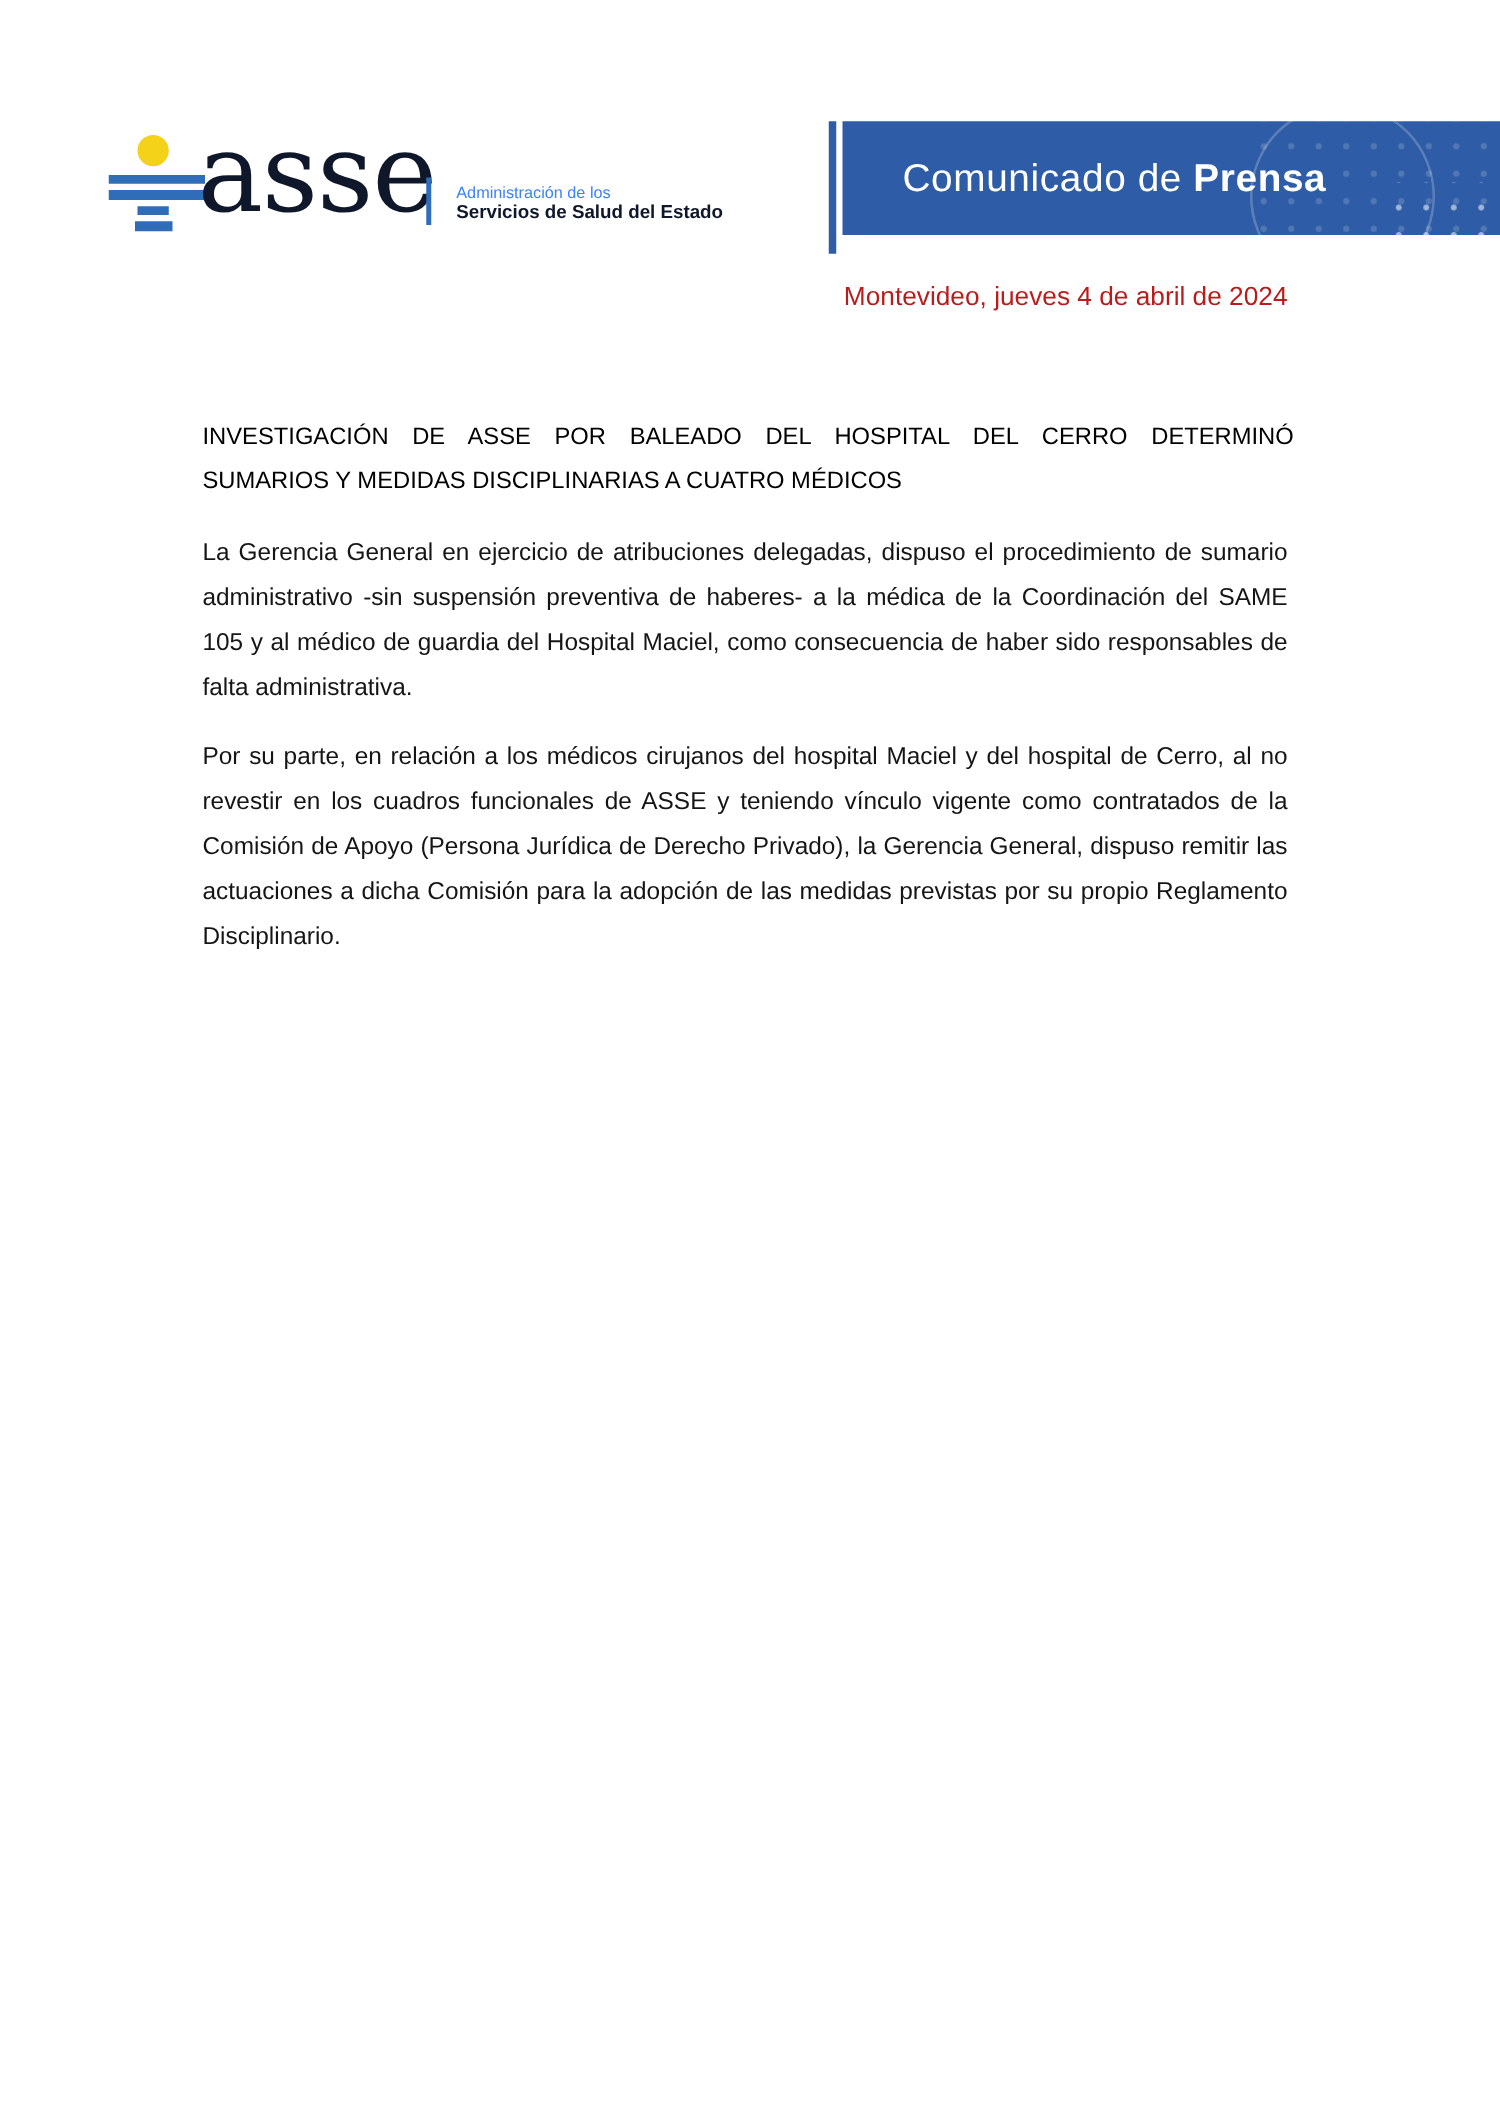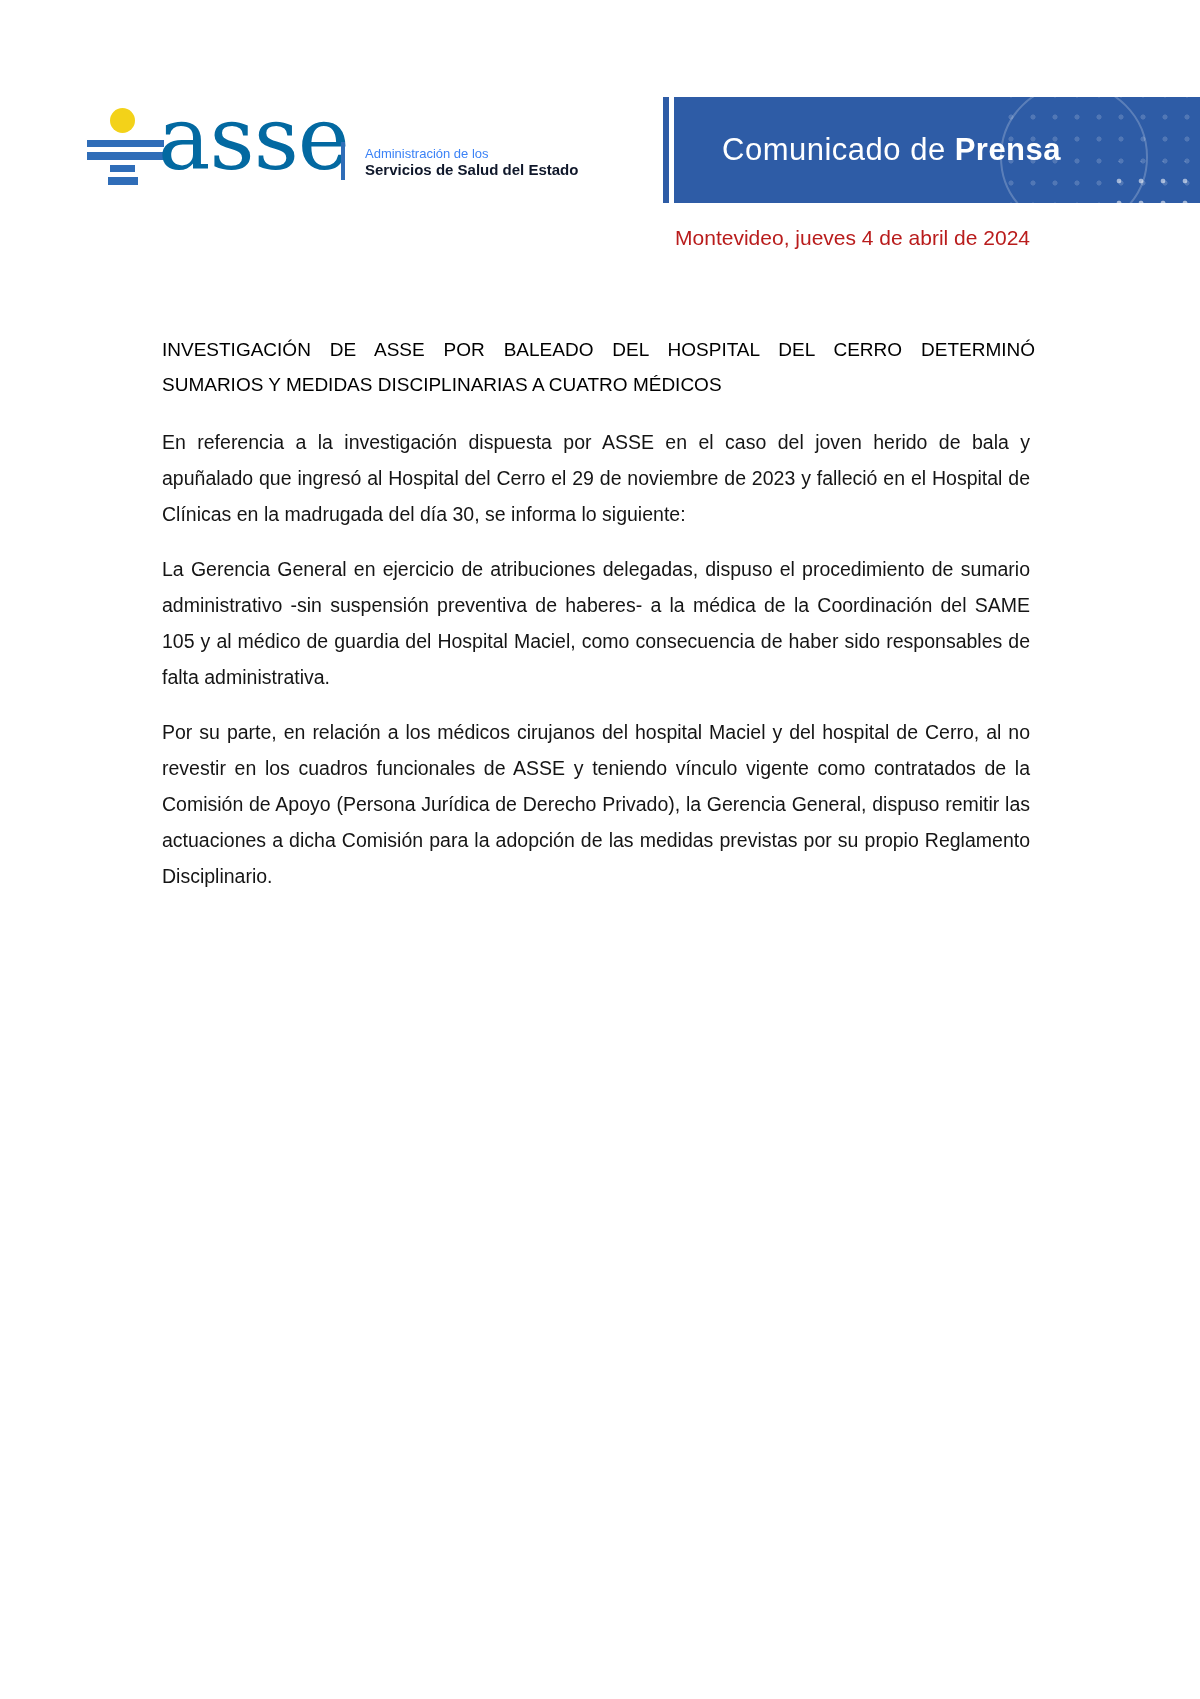--- a/index.html
+++ b/index.html
@@ -22,38 +22,38 @@
   .flag .b1 { left:0;    top:32px; width:77px; height:7px; }
   .flag .b2 { left:0;    top:44px; width:77px; height:8px; }
   .flag .b3 { left:23px; top:57px; width:25px; height:7px; }
   .flag .b4 { left:21px; top:69px; width:30px; height:8px; }
 
   
   .brand {
     position:absolute; left:158px; top:96px;
     font-family:"DejaVu Serif", serif;
     font-size:88px; line-height:86px; font-weight:400;
-    color:#0369a1; letter-spacing:-1px;
+    color:#0f172a; letter-spacing:-1px;
   }
   .brand-sep {
     position:absolute; left:341px; top:142px;
     width:4px; height:38px; background:#2f6db8;
   }
   .brand-sub { position:absolute; left:365px; top:146px; }
   .brand-sub .sub1 { font-size:13px; line-height:15px; color:#3b82f6; }
   .brand-sub .sub2 { font-size:15px; line-height:18px; font-weight:700; color:#0f172a; }
 
   
   .banner-accent {
     position:absolute; left:663px; top:97px;
     width:6px; height:106px; background:#2e5ca6;
   }
   .banner {
     position:absolute; left:674px; top:97px;
-    width:526px; height:106px; background:#2e5ca6;
+    width:526px; height:91px; background:#2e5ca6;
     display:flex; align-items:center;
     padding-left:48px;
     overflow:hidden;
   }
   .banner-circle {
     position:absolute; right:52px; top:-14px;
     width:148px; height:148px; border-radius:50%;
     border:2px solid rgba(255,255,255,0.22);
   }
   .banner-dots {
@@ -127,18 +127,17 @@
   </header>
 
   <div class="dateline">Montevideo, jueves 4 de abril de 2024</div>
 
   <h1 class="headline">
     <div class="hl-line justify-line">INVESTIGACIÓN DE ASSE POR BALEADO DEL HOSPITAL DEL CERRO DETERMINÓ</div>
     <div class="hl-line">SUMARIOS Y MEDIDAS DISCIPLINARIAS A CUATRO MÉDICOS</div>
   </h1>
 
   <div class="body-copy">
-    <p>En referencia a la investigación dispuesta por ASSE en el caso del joven herido de bala y apuñalado que ingresó al Hospital del Cerro el 29 de noviembre de 2023 y falleció en el Hospital de Clínicas en la madrugada del día 30, se informa lo siguiente:</p>
     <p>La Gerencia General en ejercicio de atribuciones delegadas, dispuso el procedimiento de sumario administrativo -sin suspensión preventiva de haberes- a la médica de la Coordinación del SAME 105 y al médico de guardia del Hospital Maciel, como consecuencia de haber sido responsables de falta administrativa.</p>
     <p>Por su parte, en relación a los médicos cirujanos del hospital Maciel y del hospital de Cerro, al no revestir en los cuadros funcionales de ASSE y teniendo vínculo vigente como contratados de la Comisión de Apoyo (Persona Jurídica de Derecho Privado), la Gerencia General, dispuso remitir las actuaciones a dicha Comisión para la adopción de las medidas previstas por su propio Reglamento Disciplinario.</p>
   </div>
 
 </div>
 
 </body></html>

